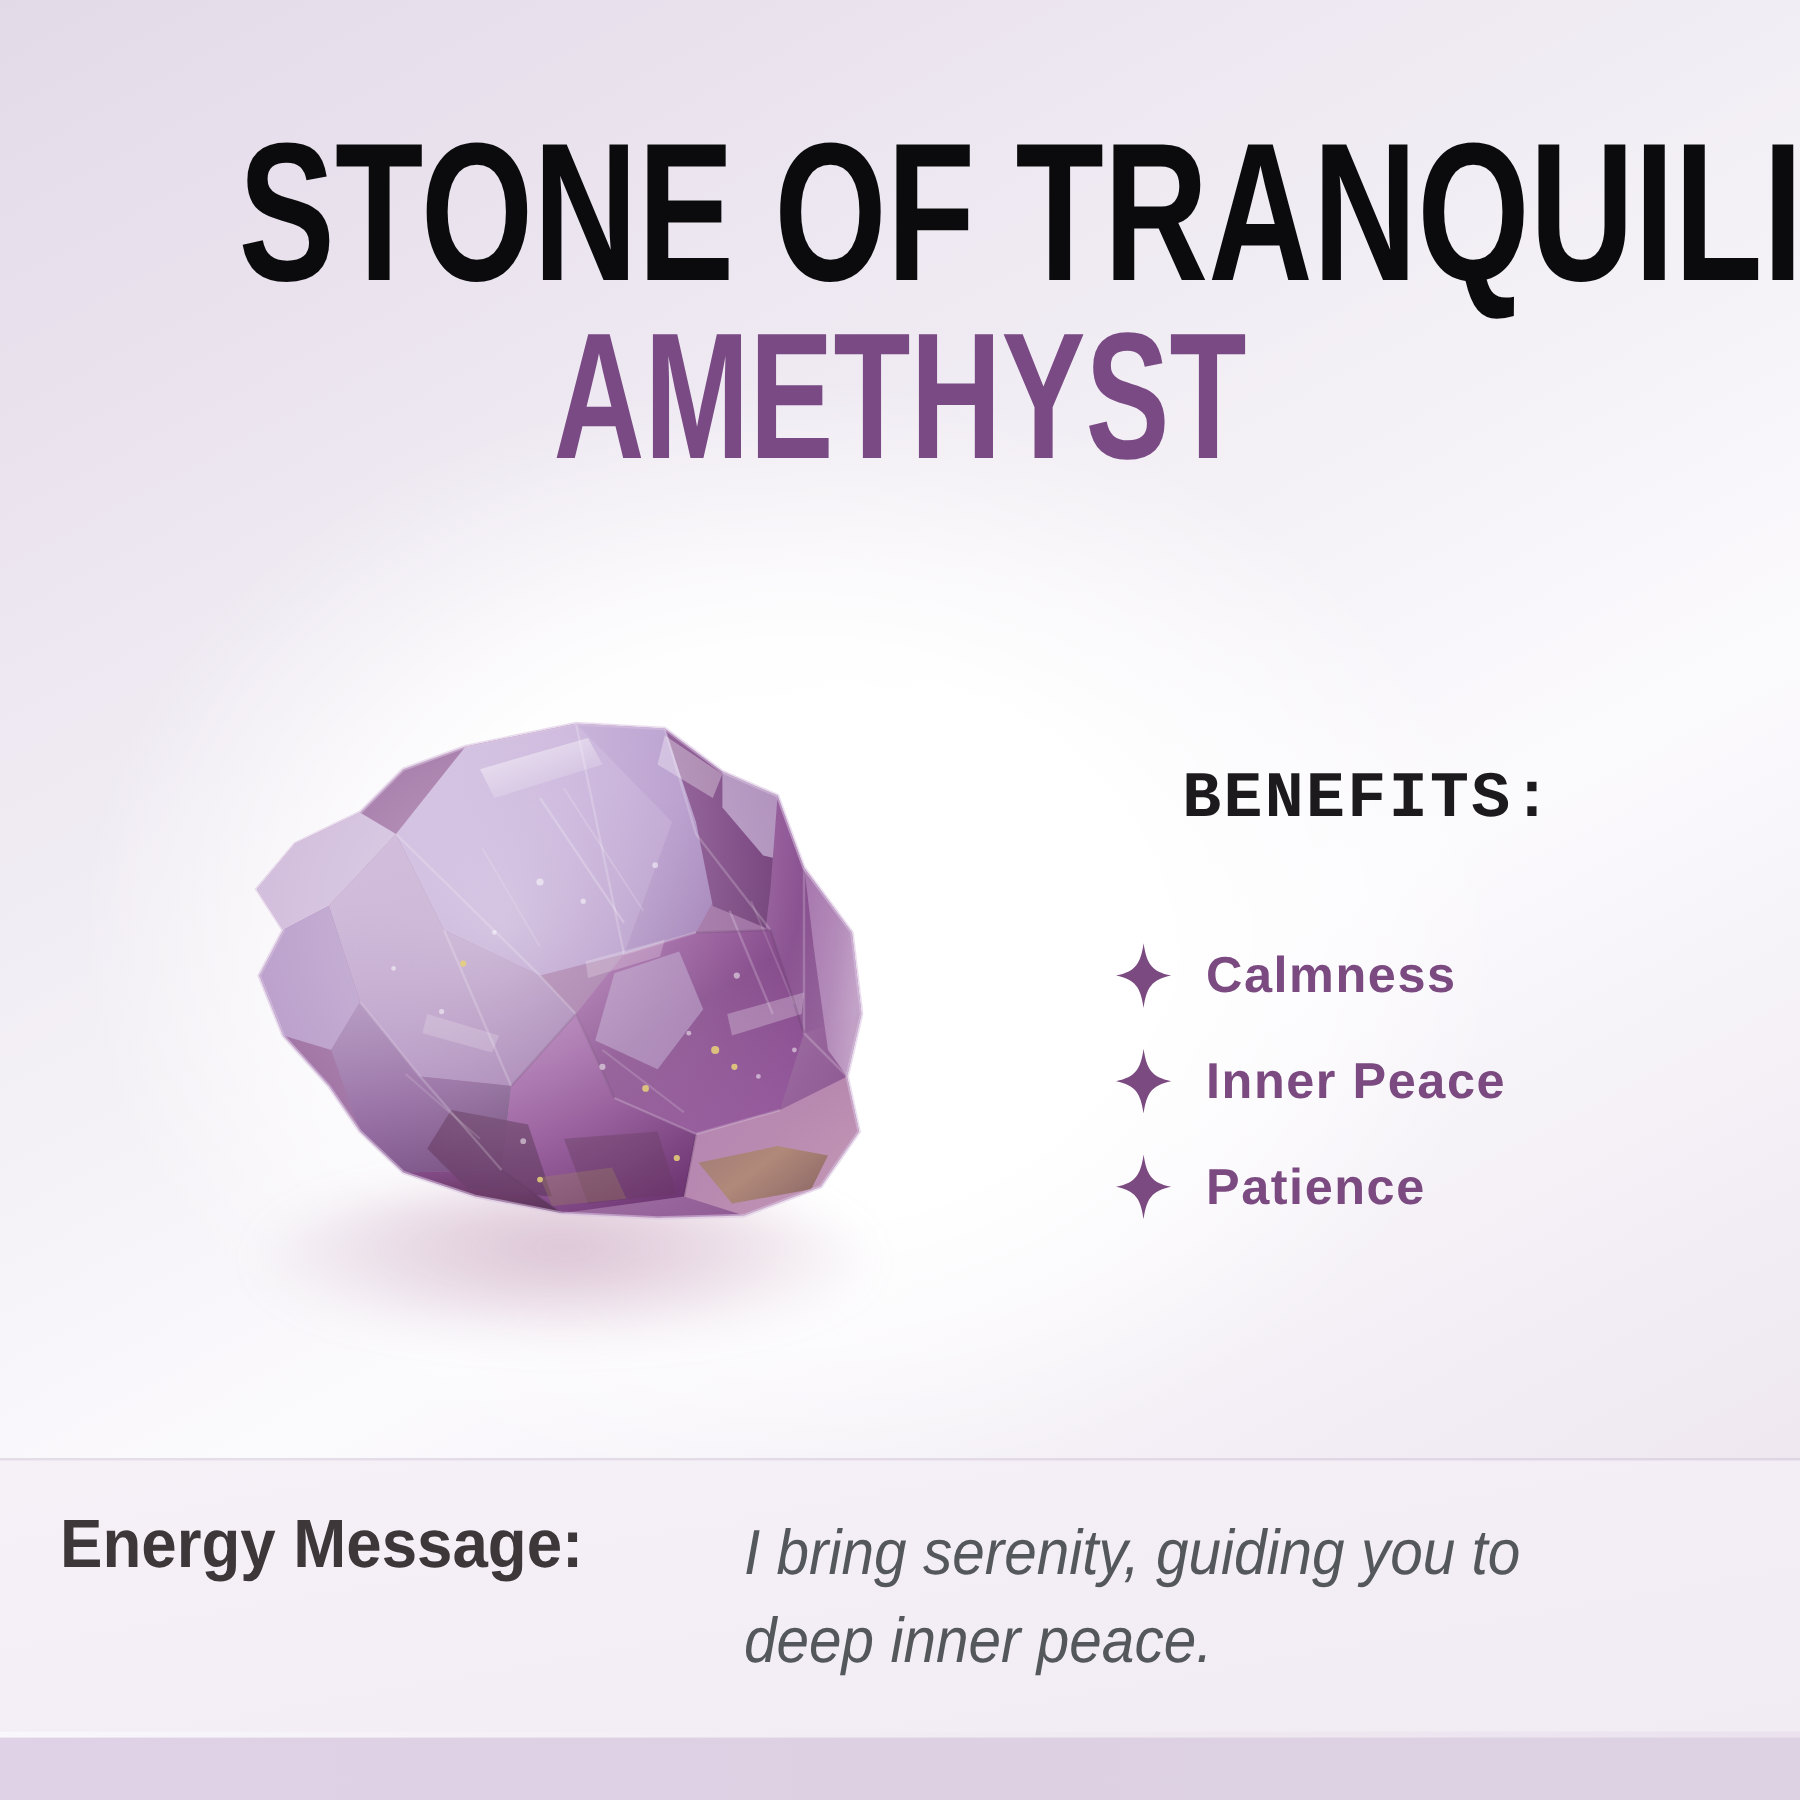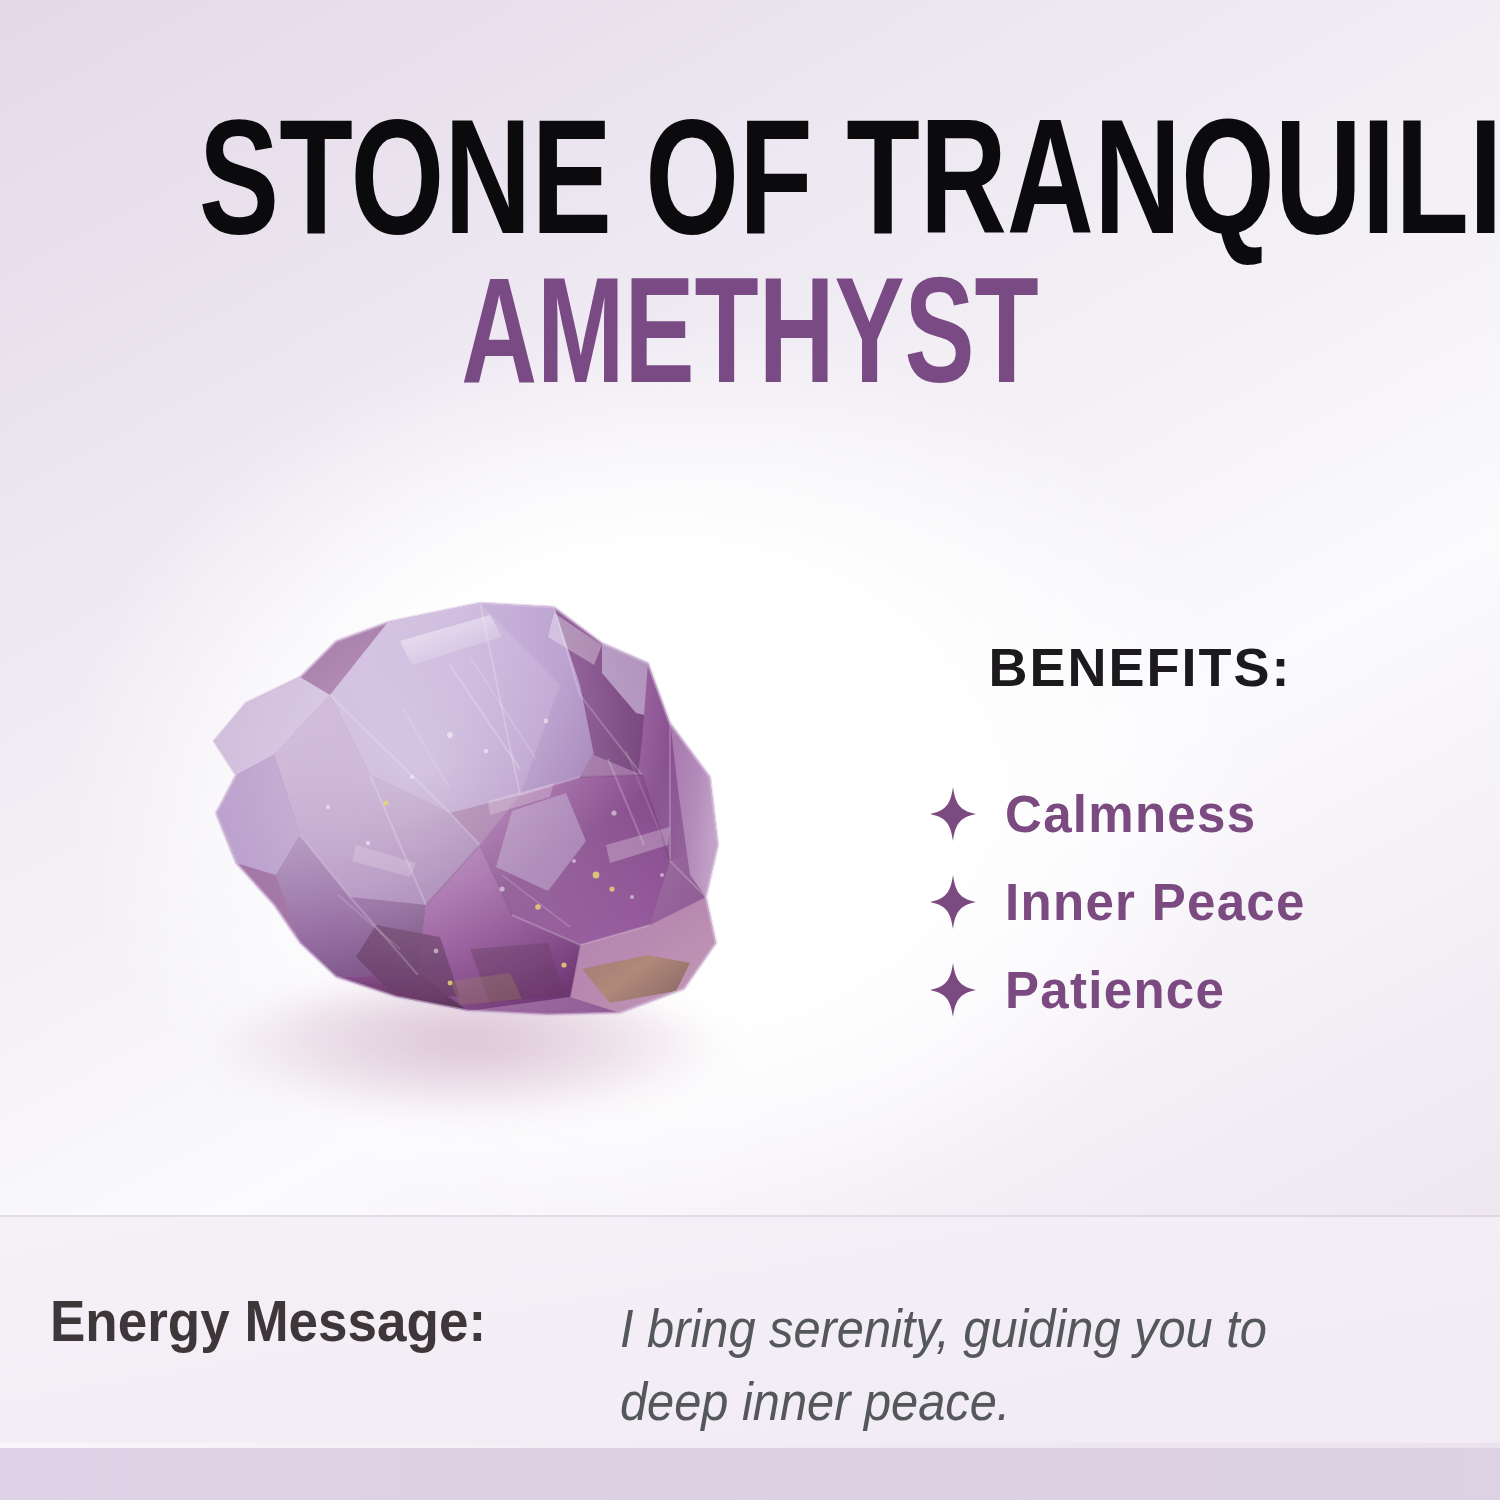--- a/index.html
+++ b/index.html
@@ -83,21 +83,21 @@
   }
 
   
   .benefits {
     position: absolute;
     left: 905px;
     top: 636px;
     width: 470px;
   }
   .benefits-heading {
-    font-family: Liberation Sans, sans-serif;
+    font-family: Liberation Mono, monospace;
     font-weight: 700;
     font-size: 54px;
     letter-spacing: 2.0px;
     color: #1d1a1e;
     text-align: center;
     margin: 0;
     white-space: nowrap;
   }
   .benefit-list {
     margin: 0;
@@ -113,21 +113,21 @@
   }
   .benefit-item .spark {
     flex: 0 0 auto;
     width: 48px;
     height: 56px;
     margin-right: 28px;
   }
   .benefit-label {
     font-family: "Liberation Sans", sans-serif;
     font-weight: 700;
-    font-size: 51px;
+    font-size: 42px;
     letter-spacing: 1.3px;
     color: #7b4a80;
     white-space: nowrap;
   }
 
   
   .energy-divider {
     position: absolute;
     left: 0;
     top: 1215px;
@@ -139,21 +139,21 @@
     position: absolute;
     left: 0;
     top: 1217px;
     width: 1500px;
     height: 226px;
     background: linear-gradient(170deg, #f6f1f7 0%, #f3edf5 55%, #f1ebf3 100%);
   }
   .energy-inner {
     position: absolute;
     left: 50px;
-    top: 1292px;
+    top: 1258px;
     width: 1400px;
   }
   .energy-label {
     font-family: "Liberation Sans Narrow", "Liberation Sans", sans-serif;
     font-weight: 700;
     font-size: 57px;
     color: #3e3739;
     float: left;
     margin-right: 26px;
     line-height: 1.02;

